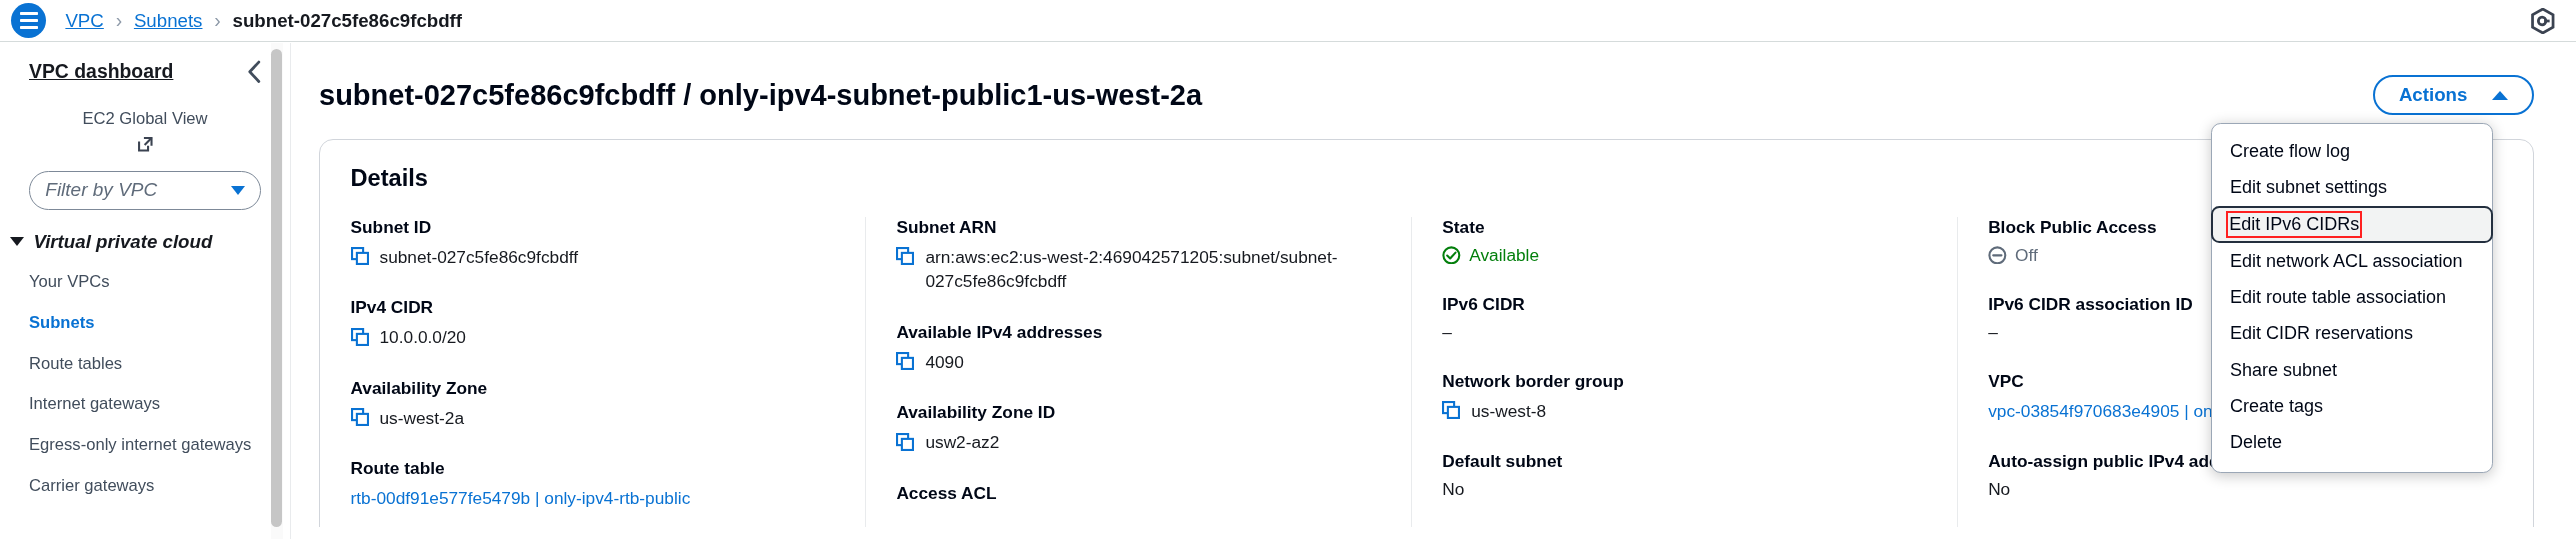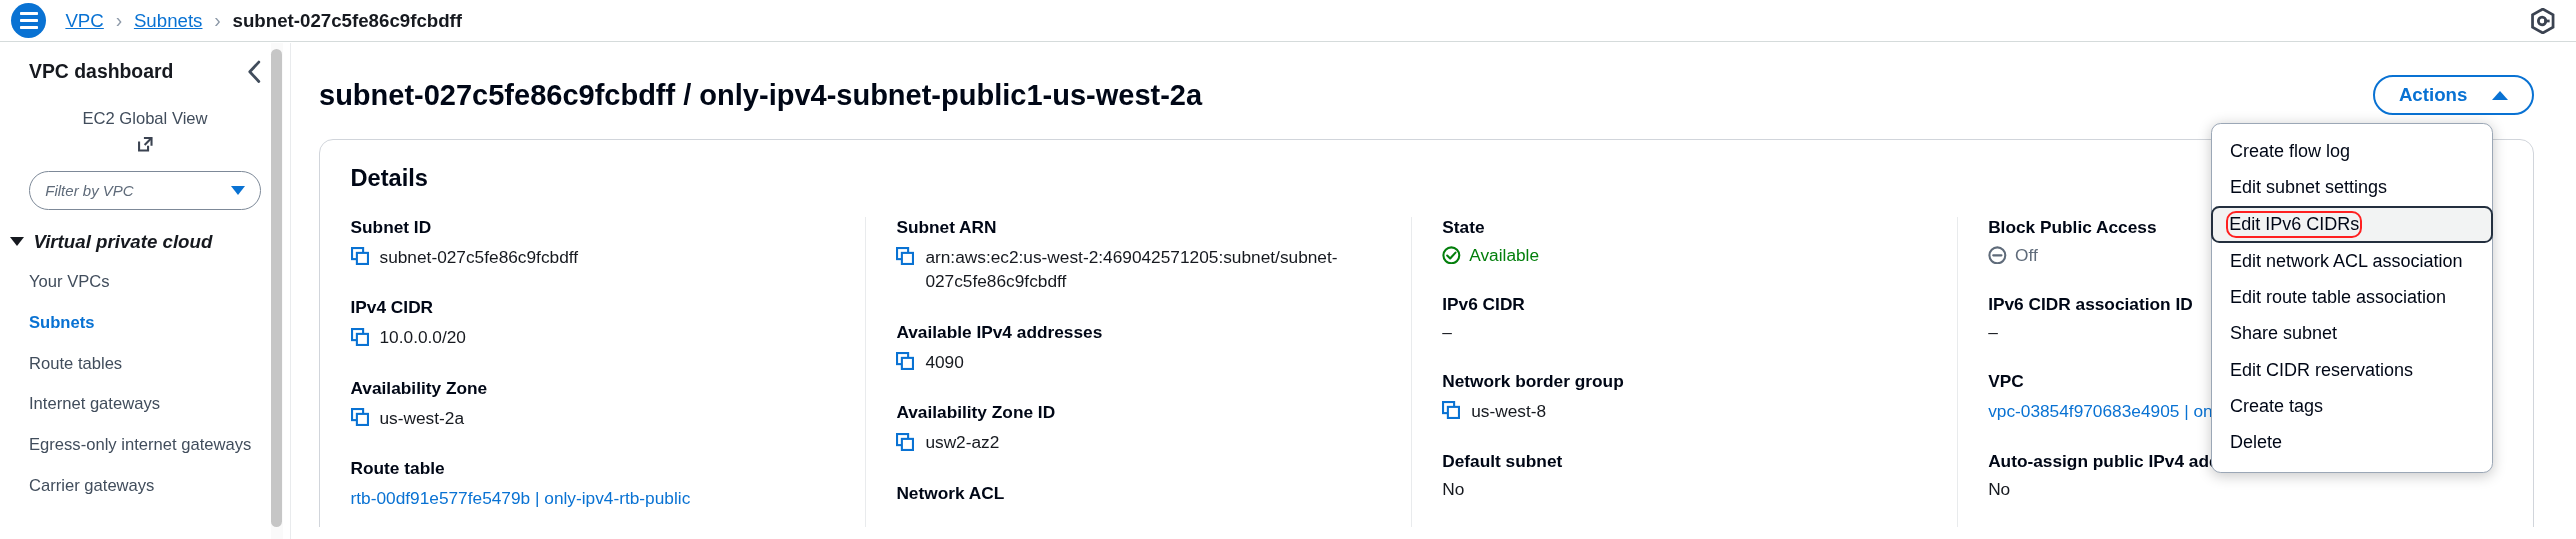--- a/index.html
+++ b/index.html
@@ -58,21 +58,21 @@
   .sidebar {
     position: absolute; top: 43px; left: 0;
     width: 291px; height: 496px;
     background: #ffffff;
     border-right: 0.7px solid #e9ebed;
     padding-top: 16.6px;
     overflow: hidden;
   }
   .sb-head {
     display: flex; align-items: center;
-    padding: 0 28px 0 29px; margin-bottom: 26px;
+    padding: 0 28px 0 29px; margin-bottom: 26px; text-decoration: underline;
   }
   .sb-title {
     font-size: 19.4px; font-weight: bold; color: #16191f;
   }
   .sb-collapse {
     margin-left: auto; cursor: pointer;
     display: flex; align-items: center;
   }
   .sb-global {
     padding: 0 29px; margin-bottom: 18px;
@@ -84,21 +84,21 @@
   .sb-filter {
     margin: 0 29px 21px 29px;
     height: 39px;
     border: 1.4px solid #7d8998;
     border-radius: 19.4px;
     display: flex; align-items: center;
     padding: 0 15.3px;
     cursor: pointer;
   }
   .sb-filter-text {
-    font-size: 15px; color: #5f6b7a; font-style: italic;
+    font-size: 19px; color: #5f6b7a; font-style: italic;
   }
   .sb-filter-caret {
     margin-left: auto;
     width: 0; height: 0;
     border-left: 7.6px solid transparent;
     border-right: 7.6px solid transparent;
     border-top: 9px solid #0972d3;
   }
   .sb-group {
     display: flex; align-items: center; gap: 9.7px;
@@ -242,21 +242,20 @@
     border: 2.1px solid #232f3e;
     border-radius: 8.3px;
     margin: 0 -1.4px;
     padding: 6.2px 18px 6.2px 16.6px;
     position: relative;
   }
   .dd-item.selected .dd-text {
     display: inline-block;
     outline: 2.8px solid #ff2020;
     outline-offset: 1.4px;
-    border-radius: 7px;
   }
 </style>
 </head>
 <body>
 
 <div class="topbar">
   <div class="hamburger">
     <span></span>
     <span></span>
     <span></span>
@@ -397,21 +396,21 @@
           <div class="field-label">Availability Zone ID</div>
           <div class="field-value">
             <svg class="copy-icon" width="18" height="18" viewBox="0 0 26 26">
               <rect x="1.5" y="1.5" width="16" height="16" fill="none" stroke="#0972d3" stroke-width="3"></rect>
               <rect x="8.5" y="8.5" width="16" height="16" fill="#fff" stroke="#0972d3" stroke-width="3"></rect>
             </svg>
             <span class="txt">usw2-az2</span>
           </div>
         </div>
         <div class="field">
-          <div class="field-label">Network ACL</div>
+          <div class="field-label">Access ACL</div>
         </div>
       </div>
 
       <div class="dcol">
         <div class="field">
           <div class="field-label">State</div>
           <div class="state-ok">
             <svg width="18.7" height="18.7" viewBox="0 0 27 27">
               <circle cx="13.5" cy="13.5" r="11.5" fill="none" stroke="#037f0c" stroke-width="3"></circle>
               <polyline points="7.5,13.8 11.8,18 19.5,9.5" fill="none" stroke="#037f0c" stroke-width="3" stroke-linecap="round" stroke-linejoin="round"></polyline>
@@ -477,26 +476,26 @@
     <div class="dd-item selected">
       <span class="dd-text">Edit IPv6 CIDRs</span>
     </div>
     <div class="dd-item">
       <span class="dd-text">Edit network ACL association</span>
     </div>
     <div class="dd-item">
       <span class="dd-text">Edit route table association</span>
     </div>
     <div class="dd-item">
+      <span class="dd-text">Edit CIDR reservations</span>
+    </div>
+    <div class="dd-item">
       <span class="dd-text">Share subnet</span>
     </div>
     <div class="dd-item">
-      <span class="dd-text">Edit CIDR reservations</span>
-    </div>
-    <div class="dd-item">
       <span class="dd-text">Create tags</span>
     </div>
     <div class="dd-item">
       <span class="dd-text">Delete</span>
     </div>
   </div>
 
 </div>
 
 

